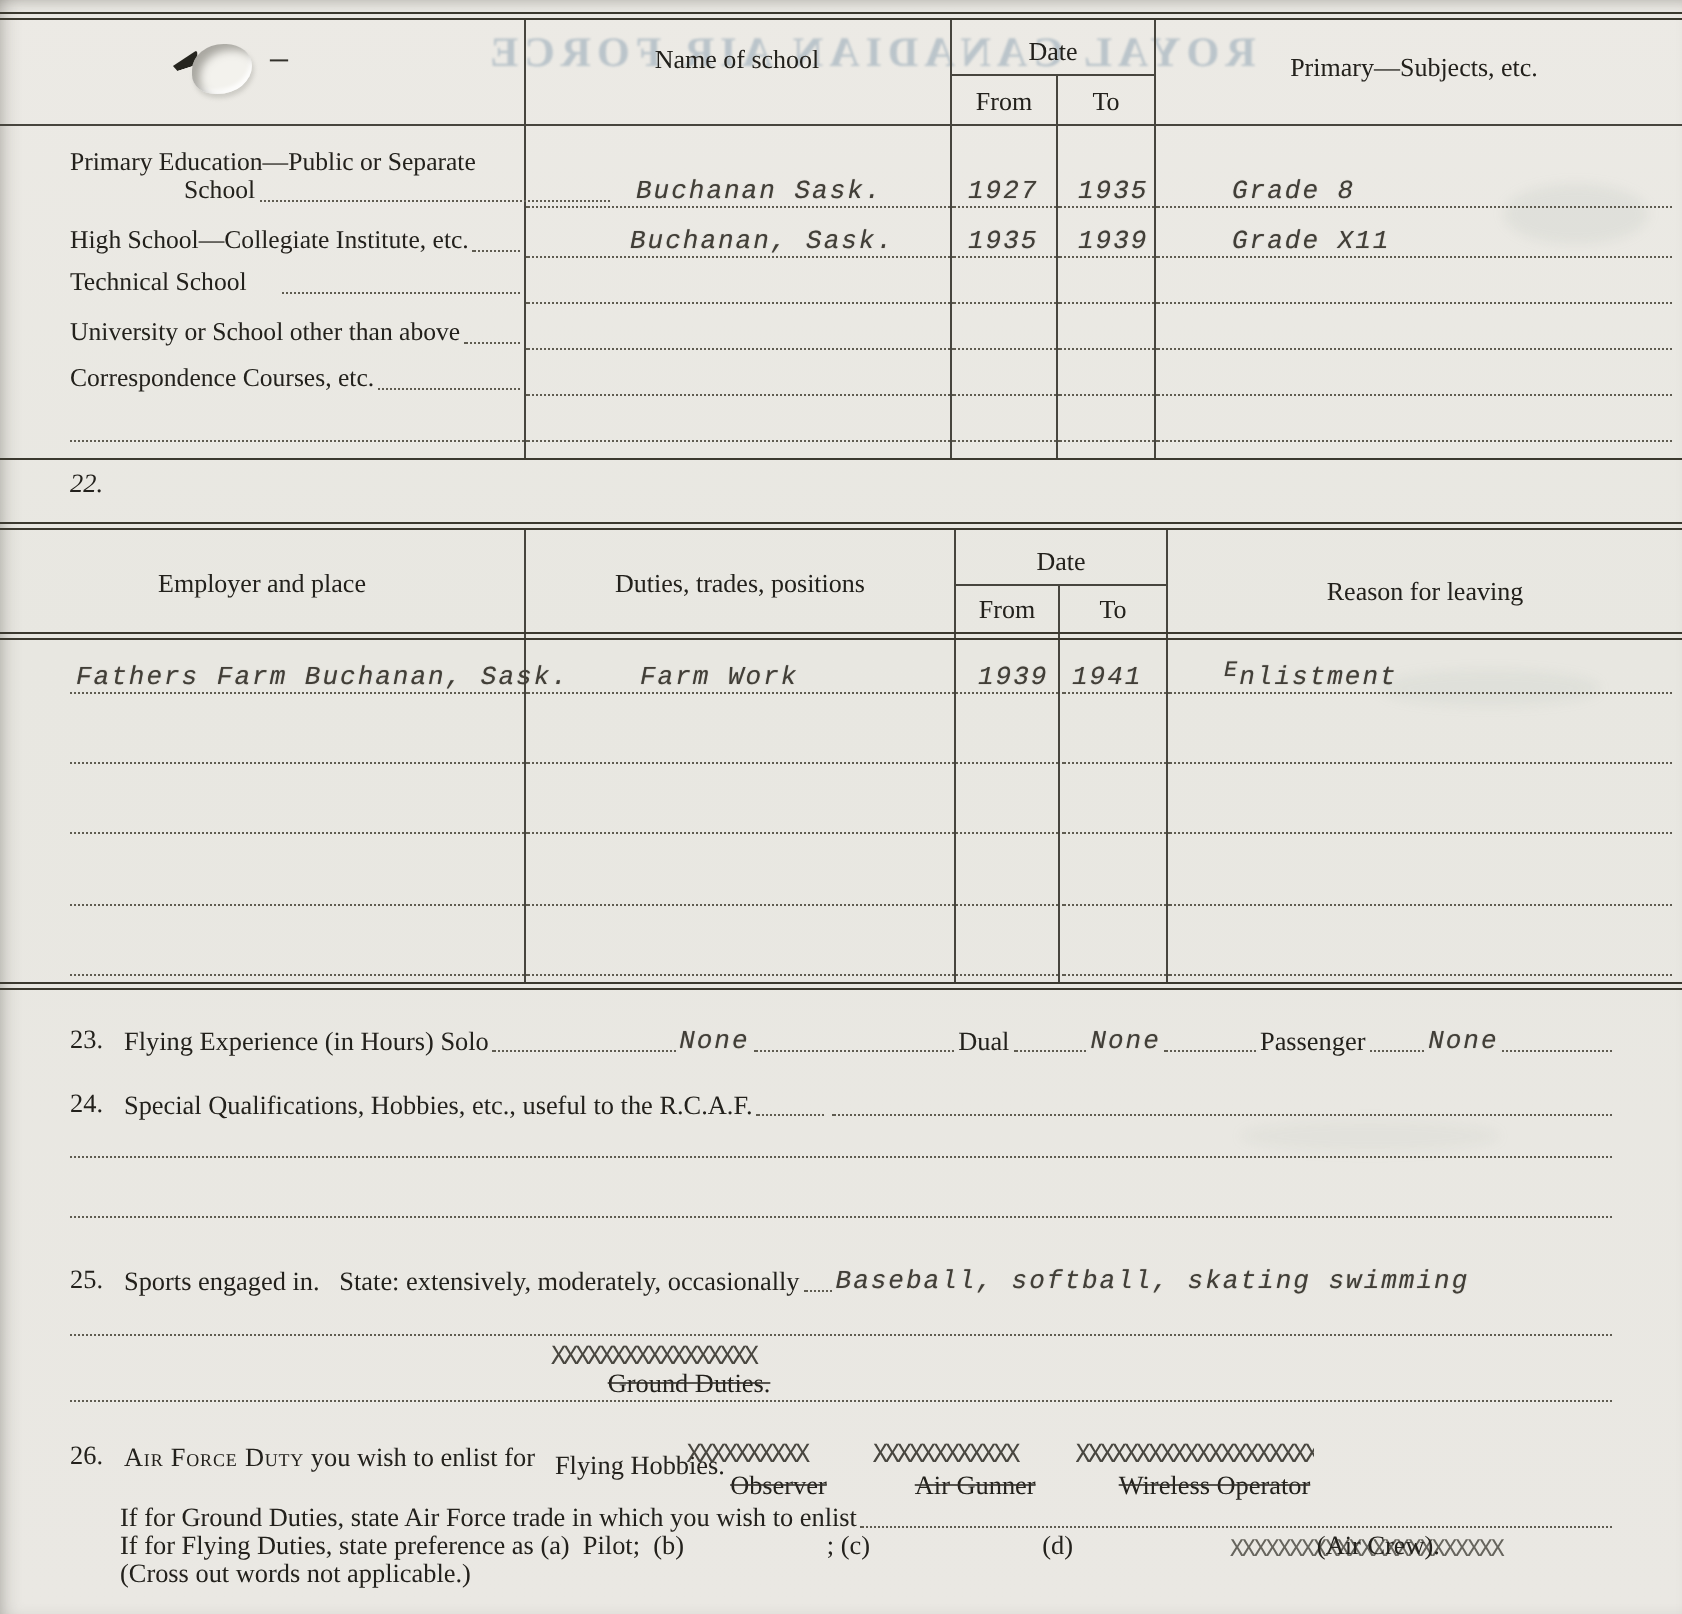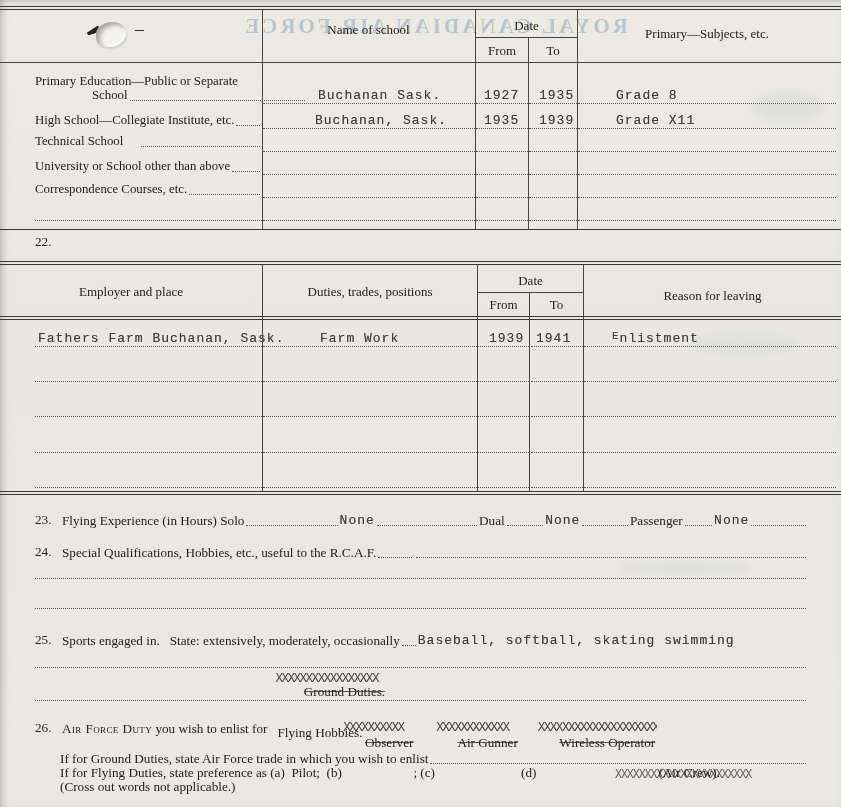--- a/index.html
+++ b/index.html
@@ -14,21 +14,21 @@
   .vline{position:absolute;width:1px;background:#47453e;}
   .hline{position:absolute;height:1px;background:#47453e;}
   .rule2{position:absolute;height:2px;border-top:1px solid #3b392f;border-bottom:1px solid #3b392f;}
   .rule1{position:absolute;height:0;border-top:1.5px solid #3b392f;}
   .hdr{position:absolute;text-align:center;font-size:13px;color:#23211c;white-space:pre;}
   .cell{position:absolute;display:flex;align-items:flex-end;height:18px;}
   .dotted{border-bottom:1.5px dotted #5f5c51;}
   .leader{flex:1 1 auto;border-bottom:1.5px dotted #5f5c51;height:0;margin:0 2px 2px 2px;min-width:4px;}
   .lbl{font-size:12.8px;white-space:pre;line-height:15px;}
   .typed{font-family:"Liberation Mono","DejaVu Sans Mono",monospace;font-size:13px;
-         letter-spacing:1px;color:#413e37;white-space:pre;text-shadow:0 0 .5px rgba(65,62,55,.55);}
+         letter-spacing:1px;color:#413e37;white-space:pre;text-shadow:0 0 .5px rgba(65,62,55,.55);font-style:italic;}
   .secrow{position:absolute;left:35px;right:33px;display:flex;align-items:flex-end;}
   .secrow .lbl{font-size:13.2px;}
   .num{flex:0 0 27px;font-size:13.2px;}
   .smallcaps{font-variant:small-caps;letter-spacing:.4px;}
   
   .xover{position:relative;display:inline-block;white-space:pre;}
   .xover .base{text-decoration:line-through;text-decoration-color:rgba(50,48,42,.8);}
   .xover .xs{position:absolute;left:-2px;right:-2px;top:-1px;overflow:hidden;
              font-family:"DejaVu Sans Mono",monospace;font-size:12.5px;letter-spacing:-1.5px;
              color:#3c3a33;opacity:.92;white-space:pre;}
@@ -144,21 +144,21 @@
     <div class="cell dotted" style="left:529px;width:48px;top:179px;"></div>
     <div class="cell dotted" style="left:578px;width:258px;top:179px;"></div>
 
     <div class="cell dotted" style="left:35px;width:227px;top:202px;"></div>
     <div class="cell dotted" style="left:263px;width:212px;top:202px;"></div>
     <div class="cell dotted" style="left:476px;width:52px;top:202px;"></div>
     <div class="cell dotted" style="left:529px;width:48px;top:202px;"></div>
     <div class="cell dotted" style="left:578px;width:258px;top:202px;"></div>
   </div>
 
-  <div class="secrow" style="top:234px;height:16px;">
+  <div class="secrow" style="top:234px;height:16px;font-style:italic;">
     <span class="num">22.</span>
   </div>
 
   <div>
     <div class="rule2" style="left:0;right:0;top:261px;"></div>
     <div class="vline" style="left:262px;top:265px;height:226px;"></div>
     <div class="vline" style="left:477px;top:265px;height:226px;"></div>
     <div class="vline" style="left:529px;top:293px;height:198px;"></div>
     <div class="vline" style="left:583px;top:265px;height:226px;"></div>
     <div class="hline" style="left:478px;width:105px;top:292px;"></div>

